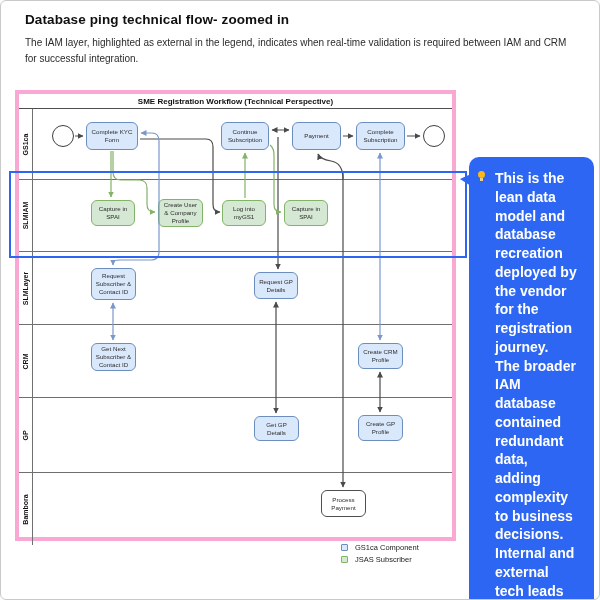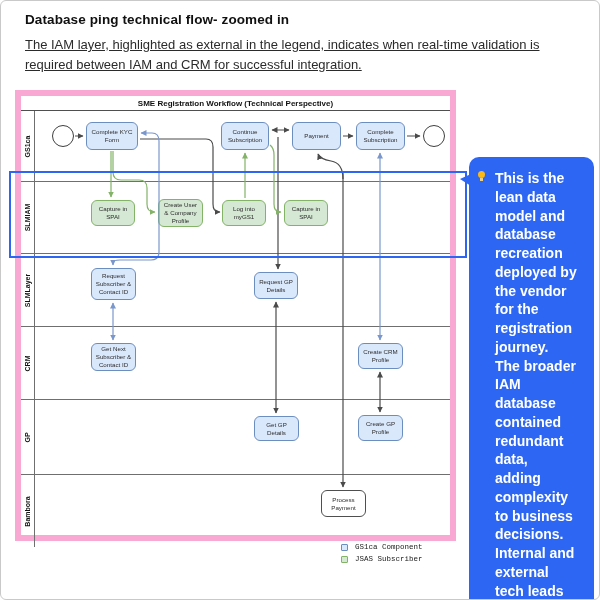--- a/index.html
+++ b/index.html
@@ -6,27 +6,27 @@
   html,body { width:600px; height:600px; background:#fff; font-family:"Liberation Sans", sans-serif; }
   .page {
     position:relative; width:600px; height:600px; background:#ffffff;
     border:1px solid #c9c9c9; border-radius:6px; overflow:hidden;
   }
   .page-title {
     position:absolute; left:24px; top:11px; font-size:13.5px; font-weight:700;
     color:#101010; letter-spacing:0.1px;
   }
   .page-subtitle {
-    position:absolute; left:24px; top:34px; width:545px; font-size:13px;
-    color:#2b2b2b; line-height:1.55;text-decoration:underline;
+    position:absolute; left:24px; top:34px; width:545px; font-size:10px;
+    color:#2b2b2b; line-height:1.55;
   }
   
   .pool {
     position:absolute; left:14px; top:89px; width:441px; height:451px;
-    border:6px solid #f9a8d4; background:#fff;
+    border:4px solid #f9a8d4; background:#fff;
   }
   .pool-title {
     height:15px; border-bottom:1px solid #4f4f4f; display:flex; align-items:center;
     justify-content:center; font-size:8px; font-weight:700; color:#111;
   }
   .lane { position:relative; display:flex; border-bottom:1px solid #6f6f6f; }
   .lane:last-child { border-bottom:none; }
   .lane-label {
     width:14px; border-right:1px solid #6f6f6f; display:flex; align-items:center;
     justify-content:center; flex:0 0 14px;
@@ -68,21 +68,21 @@
   .bulb {
     position:absolute; left:9px; top:14px; width:7px; height:7px;
     background:#fdb813; border-radius:50%;
   }
   .bulb::after {
     content:""; position:absolute; left:2px; top:6.5px; width:3px; height:3px;
     background:#e9d18b;
   }
   .callout-body { margin-left:13px; }
   
-  .legend { position:absolute; left:340px; top:540px; z-index:3;font-family:Liberation Mono, monospace; }
+  .legend { position:absolute; left:340px; top:540px; z-index:3; }
   .legend-item { display:flex; align-items:center; height:12px; }
   .legend-swatch { width:7px; height:7px; border-radius:1px; margin-right:7px; }
   .sw-blue  { background:#dae8fc; border:1px solid #6c8ebf; }
   .sw-green { background:#d5e8d4; border:1px solid #82b366; }
   .legend-label { font-size:7.5px; color:#222; }
 </style>
 </head>
 <body>
 
 <div class="page">

